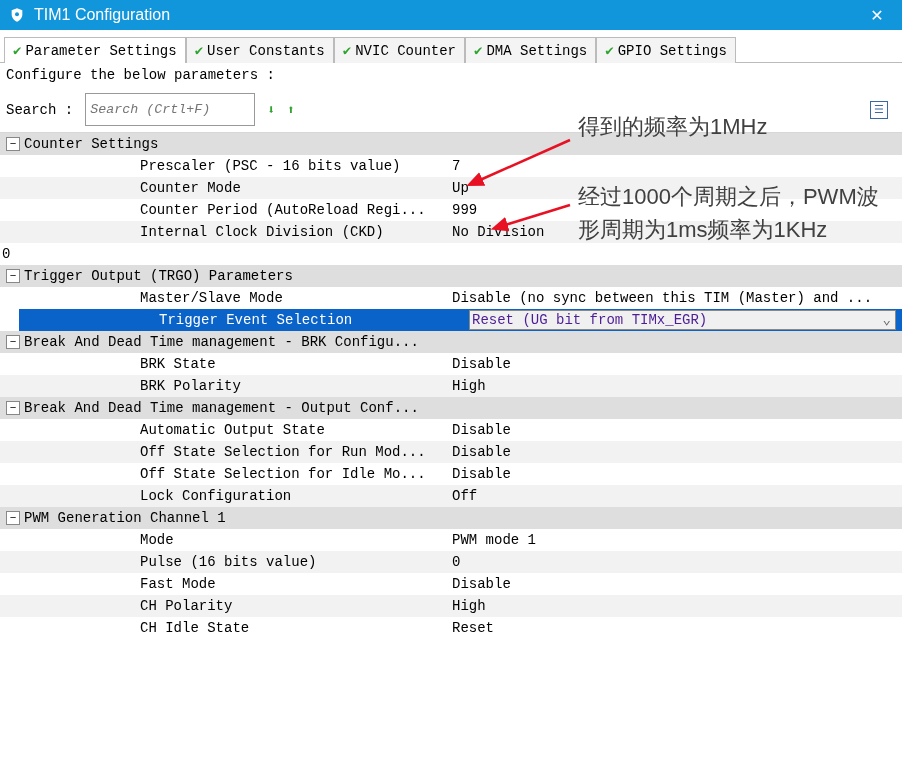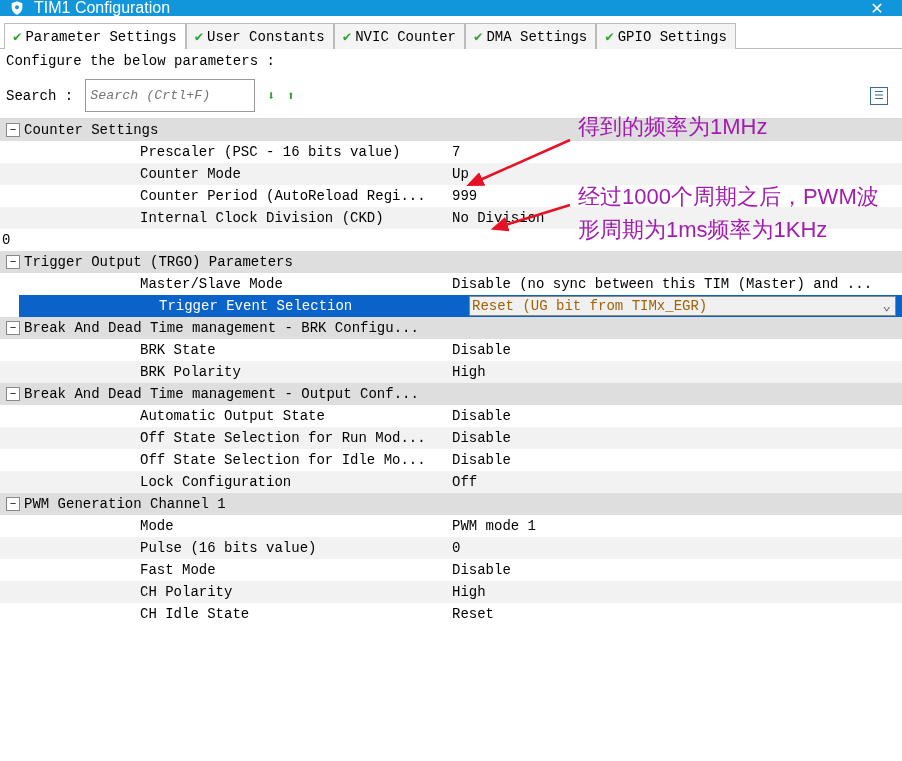--- a/index.html
+++ b/index.html
@@ -10,21 +10,21 @@
     width: 902px;
     height: 761px;
     overflow: hidden;
     position: relative;
   }
 
   
   .titlebar {
     background: #1296db;
     color: #fff;
-    height: 16px;
+    height: 30px;
     display: flex;
     align-items: center;
     padding: 0 8px;
     font-family: "Segoe UI", Arial, sans-serif;
     font-size: 16px;
   }
   .titlebar .shield {
     width: 18px; height: 18px; margin-right: 8px;
     display:inline-flex; align-items:center; justify-content:center;
   }
@@ -142,31 +142,31 @@
     border: 1px solid #888;
     display:inline-flex; align-items:center; justify-content:center;
     font-size: 11px; line-height: 1;
     margin: 0 4px 0 6px;
     background:#fff; color:#000;
     cursor:pointer;
     flex:0 0 auto;
   }
   .indent { display:inline-block; width: 140px; flex:0 0 auto; }
 
-  .sel .col-val { background:#f0f0f0; color:#a16207; border:1px solid #888; height:20px; line-height:18px; margin-right:6px; position:relative;}
+  .sel .col-val { background:#f0f0f0; color:#4c1d95; border:1px solid #888; height:20px; line-height:18px; margin-right:6px; position:relative;}
   .sel .col-val::after{
     content:"⌄"; position:absolute; right:4px; top:0; color:#666; font-size:14px;
   }
 
   
   .anno {
     position:absolute;
     font-family: "Microsoft YaHei","SimSun","PingFang SC",sans-serif;
     font-size: 22px;
-    color: #a21caf;
+    color: #404040;
     pointer-events:none;
   }
   svg.arrows { position:absolute; top:0; left:0; pointer-events:none; }
 
 </style>
 </head>
 <body>
 
 <div class="titlebar">
   <span class="shield">

